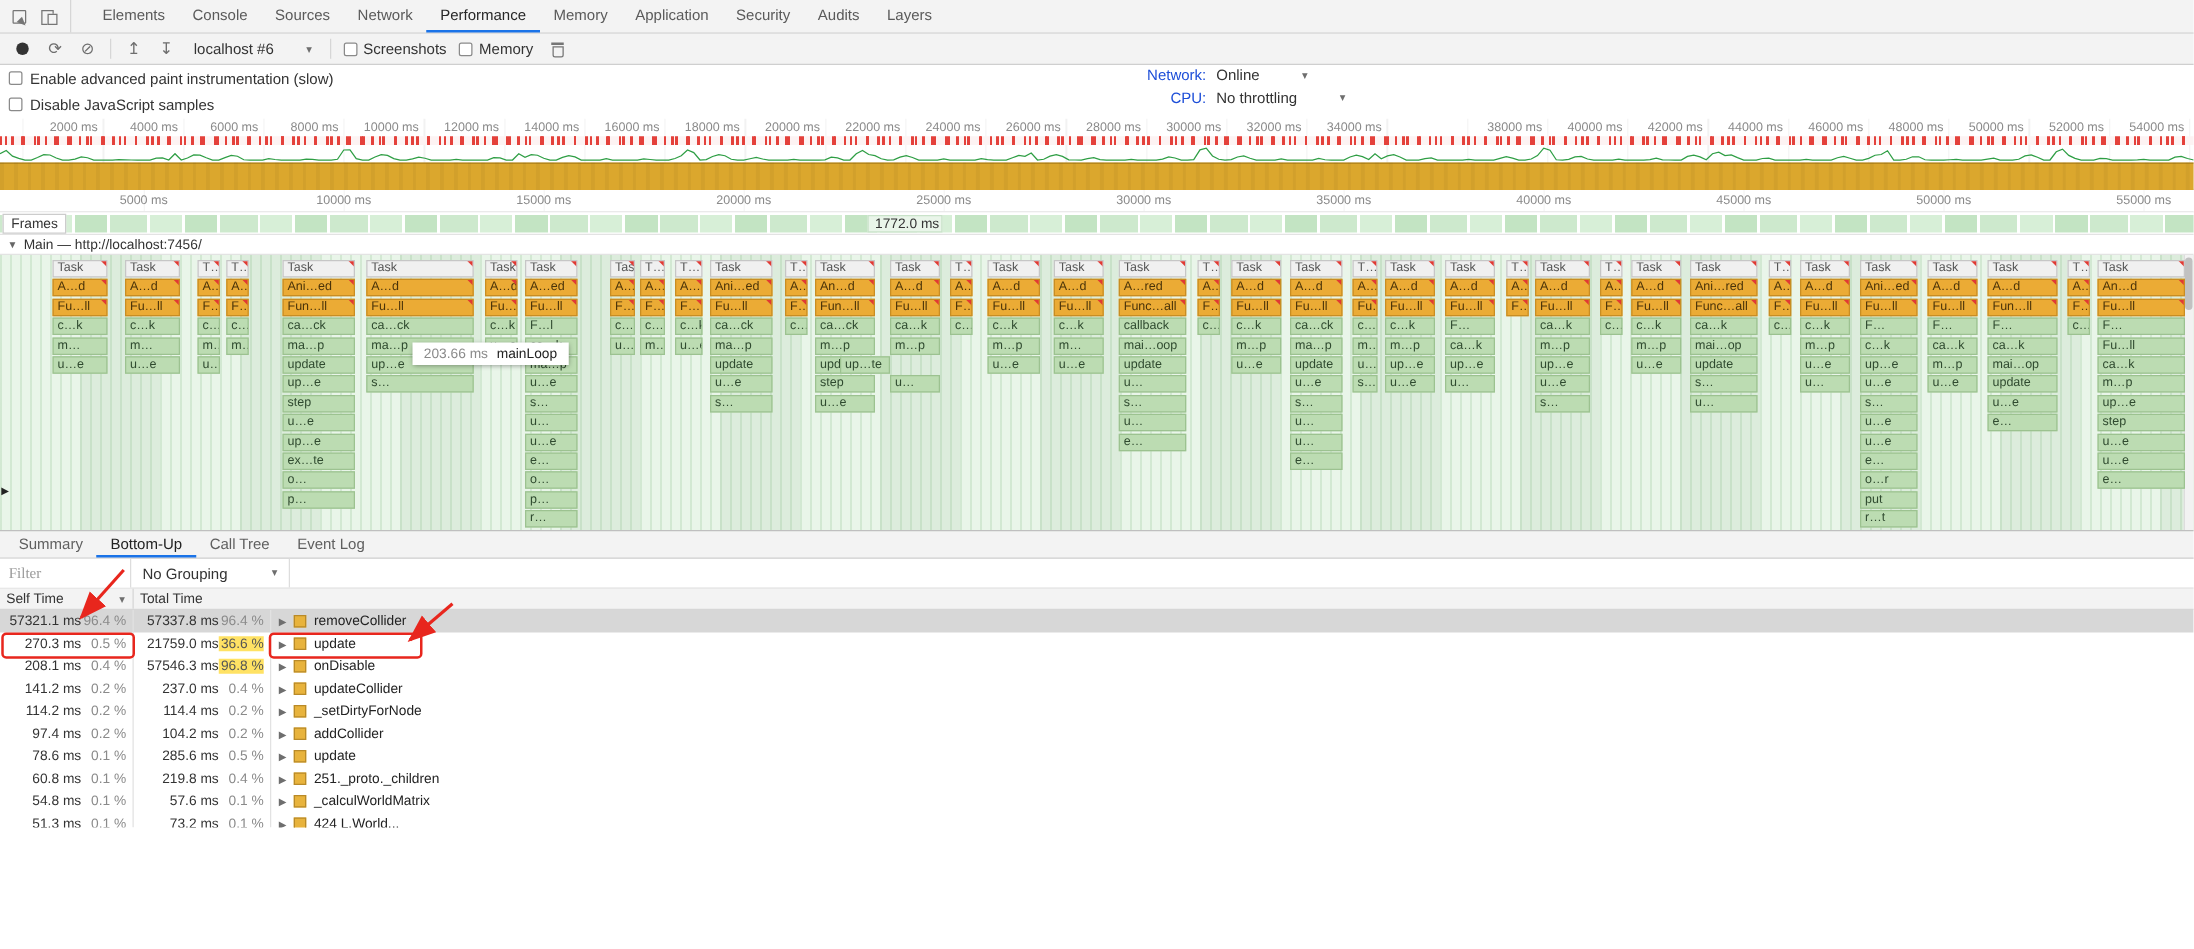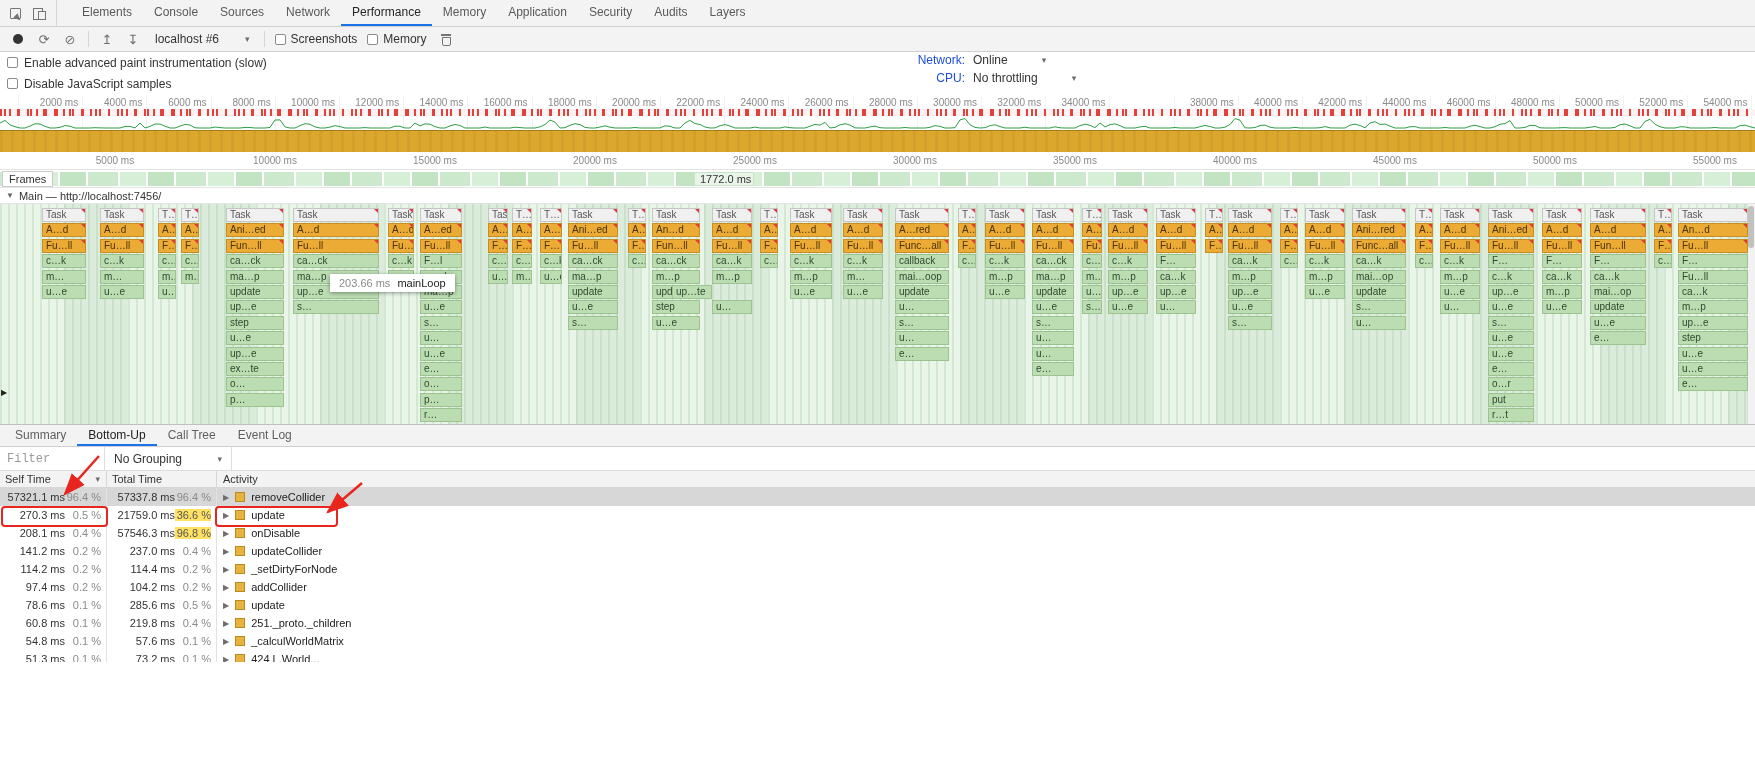--- a/index.html
+++ b/index.html
@@ -103,21 +103,21 @@
   .flame-scrollbar { position:absolute; right:0; top:0; width:8px; height:221px; background:#f2f2f2; border-left:1px solid #ddd; }
   .flame-scroll-handle { position:absolute; right:1px; top:2px; width:6px; height:42px; background:#c1c1c1; border-radius:3px; }
 
   
   .bottom { height:314px; background:#fff; }
   .btabs { height:22px; background:#f3f3f3; border-bottom:1px solid #cfcfcf; display:flex; padding-left:4px; }
   .btab { padding:0 11px; display:flex; align-items:center; color:#5f5f5f; border-bottom:2px solid transparent; }
   .btab.active { color:#222; border-bottom:2px solid #1a73e8; }
   .filter-row { height:24px; border-bottom:1px solid #ddd; display:flex; align-items:center; }
   .filter-input { width:104px; border:none; outline:none; padding:4px 7px; font-size:12px; color:#333;
-    font-family:Liberation Mono, monospace; }
+    font-family:Liberation Serif, serif; }
   .filter-input::placeholder { color:#9a9a9a; }
   .group-select { width:128px; height:100%; border-left:1px solid #ddd; border-right:1px solid #ddd;
     display:flex; align-items:center; justify-content:space-between; padding:0 9px; color:#333; }
   .thead { height:17px; background:#f3f3f3; border-bottom:1px solid #d6d6d6; display:flex; font-size:11px; color:#333; }
   .th { display:flex; align-items:center; }
   .th-self { width:106px; justify-content:space-between; padding:0 6px 0 5px; }
   .th-total { width:110px; border-left:1px solid #d6d6d6; padding-left:5px; }
   .th-act { flex:1; border-left:1px solid #d6d6d6; padding-left:6px; }
   .tbody { position:relative; height:174px; overflow:hidden; font-size:11px; }
   .vsep { position:absolute; top:0; bottom:0; width:1px; background:#e2e2e2; }
@@ -561,23 +561,20 @@
       </div>
     </div>
     <div class="thead">
       <div class="th th-self">
         <span>Self Time</span>
         <span class="dd-arrow">▾</span>
       </div>
       <div class="th th-total">
         <span>Total Time</span>
       </div>
-      <div class="th th-act">
-        <span>Activity</span>
-      </div>
     </div>
     <div class="tbody">
       <div class="vsep" style="left:106px"></div>
       <div class="vsep" style="left:216px"></div>
     <div class="trow selected">
           <div class="c-self">
             <span class="val">57321.1 ms</span>
             <span class="pct">96.4 %</span>
           </div>
           <div class="c-total">

